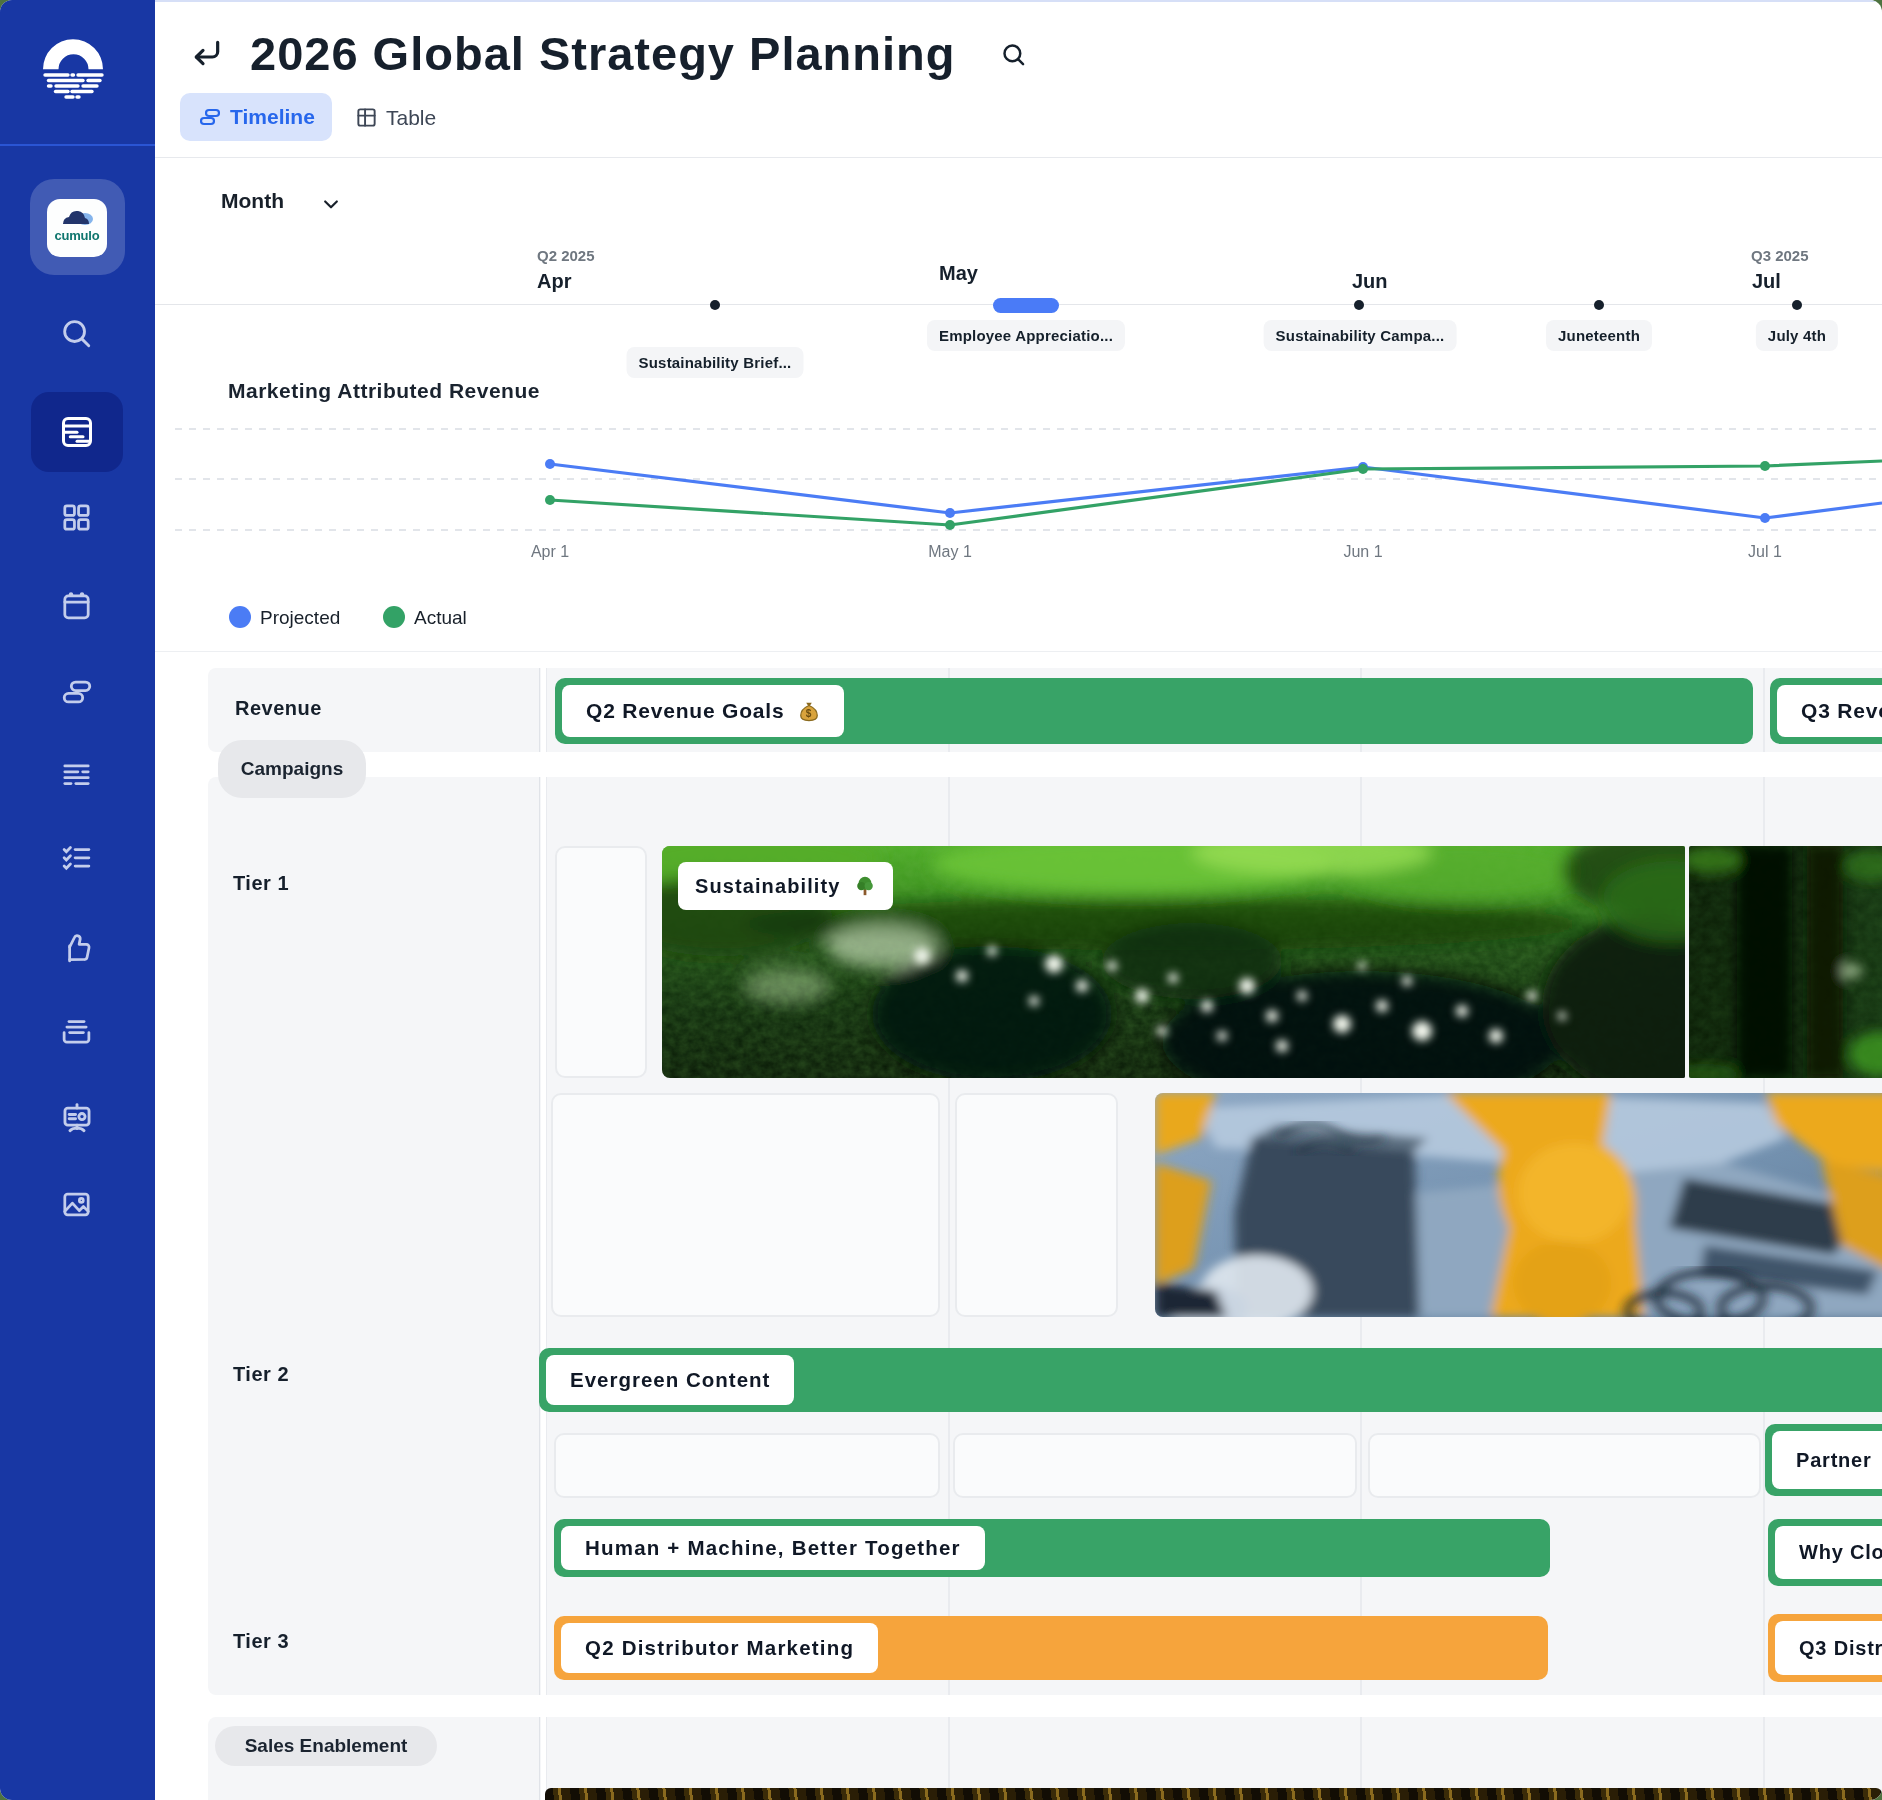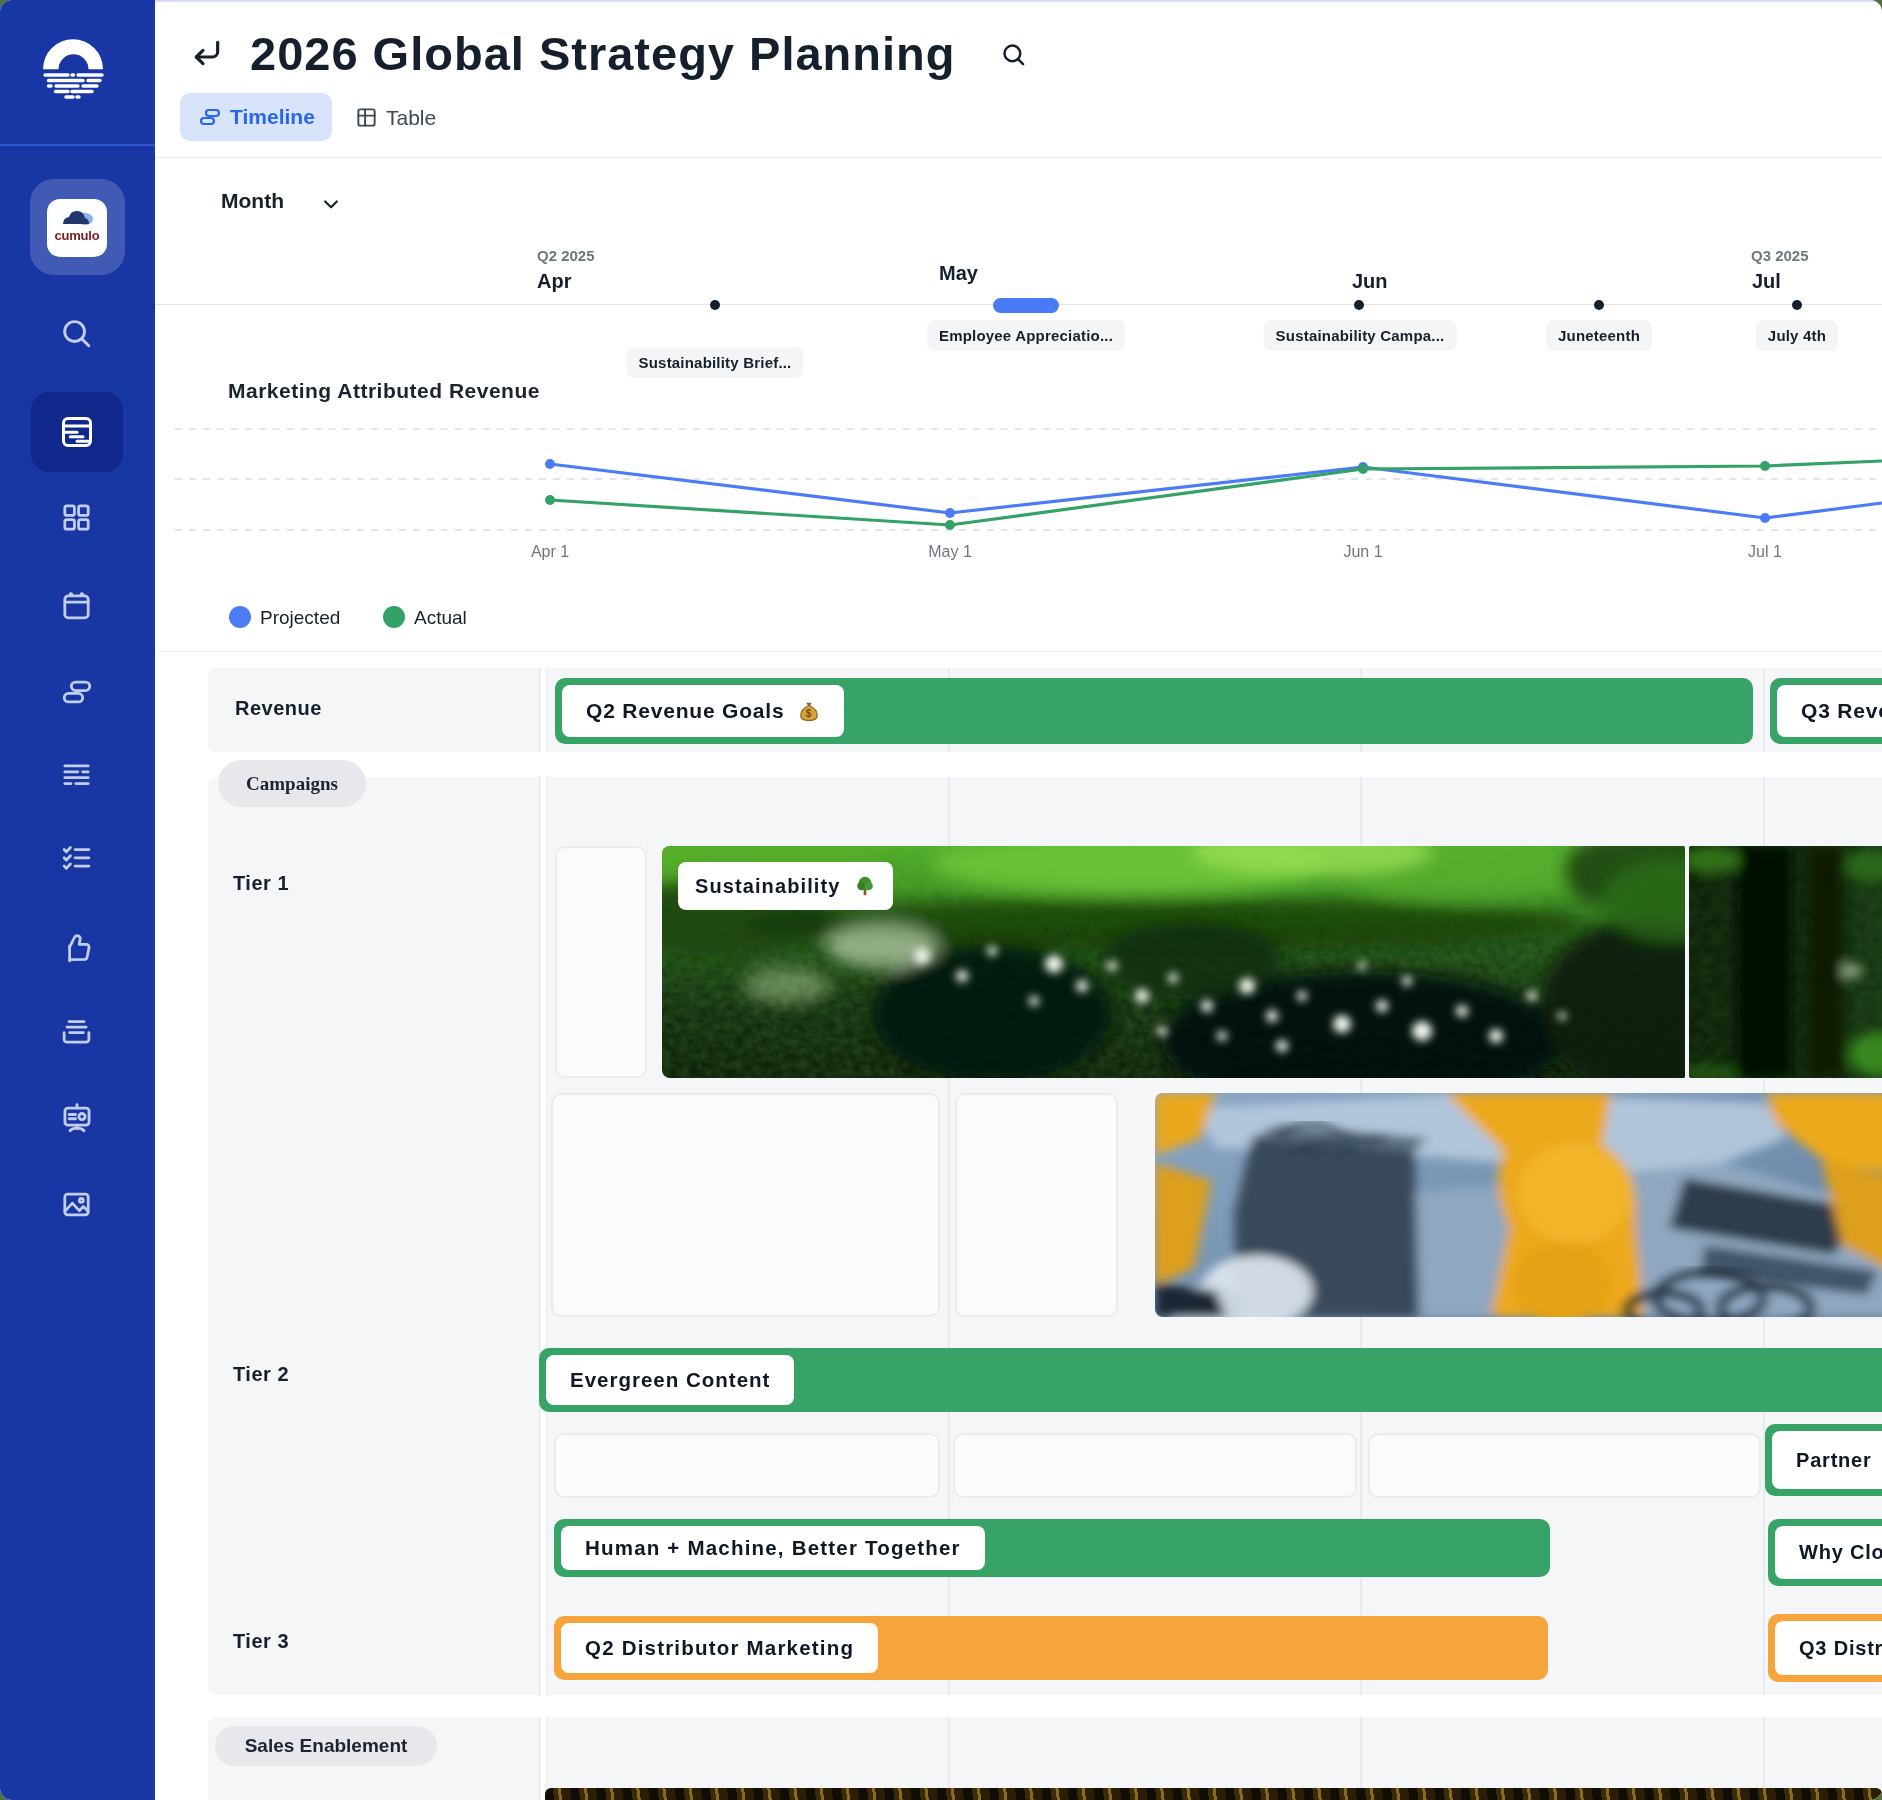--- a/index.html
+++ b/index.html
@@ -136,21 +136,21 @@
       <div class="pill">Q2 Revenue Goals&nbsp;&nbsp;<svg width="22" height="24" viewBox="0 0 24 24">
             <path d="M9 3h6l-2.5 4h-1z" fill="#8a6a1e"></path>
             <path d="M12 6 C5 9 3 14 3 17 c0 4 4 5.5 9 5.5 s9-1.5 9-5.5 c0-3-2-8-9-11z" fill="#d9a33c" stroke="#8a6a1e" stroke-width="1.4"></path>
             <text x="12" y="19" font-size="11" font-weight="bold" text-anchor="middle" fill="#6b4d10">$</text>
           </svg></div>
     </div>
     <div class="bar green" style="left:1615px;top:678px;width:280px;height:66px;">
       <div class="pill">Q3 Revenue Goals&nbsp;&nbsp;</div>
     </div>
 
-    <div class="seclabel" style="left:63px;top:760px;width:148px;height:47px;font-family:Liberation Serif, serif;">Campaigns</div>
+    <div class="seclabel" style="left:63px;top:740px;width:148px;height:58px;">Campaigns</div>
     <div class="rowlabel" style="left:78px;top:872px;">Tier 1</div>
     <div class="ecard" style="left:400px;top:846px;width:88px;height:228px;"></div>
     <div class="imgcard" style="left:507px;top:846px;width:1023px;height:232px;border-radius:8px 2px 2px 8px;">
       <svg width="1023" height="232" viewBox="0 0 1023 232" preserveAspectRatio="none" id="forest1svg">
         <defs>
           <linearGradient id="fg1" x1="0" y1="0" x2="0" y2="1">
             <stop offset="0" stop-color="#4fae28"></stop>
               <stop offset="0.18" stop-color="#3e951f"></stop>
             <stop offset="0.42" stop-color="#1d4a14"></stop>
               <stop offset="0.7" stop-color="#0d260b"></stop>
@@ -343,21 +343,21 @@
       </g>
     </svg>
     <div class="abs" style="left:0;top:144px;width:155px;height:2px;background:#2a55d4;"></div>
 
     <div class="abs" style="left:30px;top:179px;width:95px;height:96px;border-radius:24px;background:rgba(255,255,255,0.18);"></div>
     <div class="abs" style="left:47px;top:199px;width:60px;height:58px;border-radius:13px;background:#fdfefe;">
       <svg class="abs" style="left:14px;top:9px;" width="32" height="20" viewBox="0 0 32 20">
         <ellipse cx="24" cy="11" rx="8" ry="6" fill="#85b4ec"></ellipse>
         <path d="M2 16 Q2 10 8 9 Q10 2 17 3 Q23 4 24 10 Q28 11 28 16 Z" fill="#23356b"></path>
       </svg>
-      <div class="abs" style="left:0;right:0;top:29px;text-align:center;font-size:13px;font-weight:bold;color:#7f1d1d;letter-spacing:-0.2px;">cumulo</div>
+      <div class="abs" style="left:0;right:0;top:29px;text-align:center;font-size:13px;font-weight:bold;color:#0f766e;letter-spacing:-0.2px;">cumulo</div>
     </div>
 
     <svg class="abs" style="left:59px;top:316px;" width="34" height="34" viewBox="0 0 24 24" fill="none" stroke="#c3cdec" stroke-width="2" stroke-linecap="round">
       <circle cx="11" cy="11" r="7"></circle>
         <line x1="16.5" y1="16.5" x2="21" y2="21"></line>
     </svg>
 
     <div class="abs" style="left:31px;top:392px;width:92px;height:80px;border-radius:18px;background:#10278c;"></div>
     <svg class="abs" style="left:59px;top:414px;" width="36" height="36" viewBox="0 0 24 24" fill="none" stroke="#ffffff" stroke-width="2" stroke-linecap="round">
       <rect x="3" y="3" width="18" height="18" rx="3"></rect>

